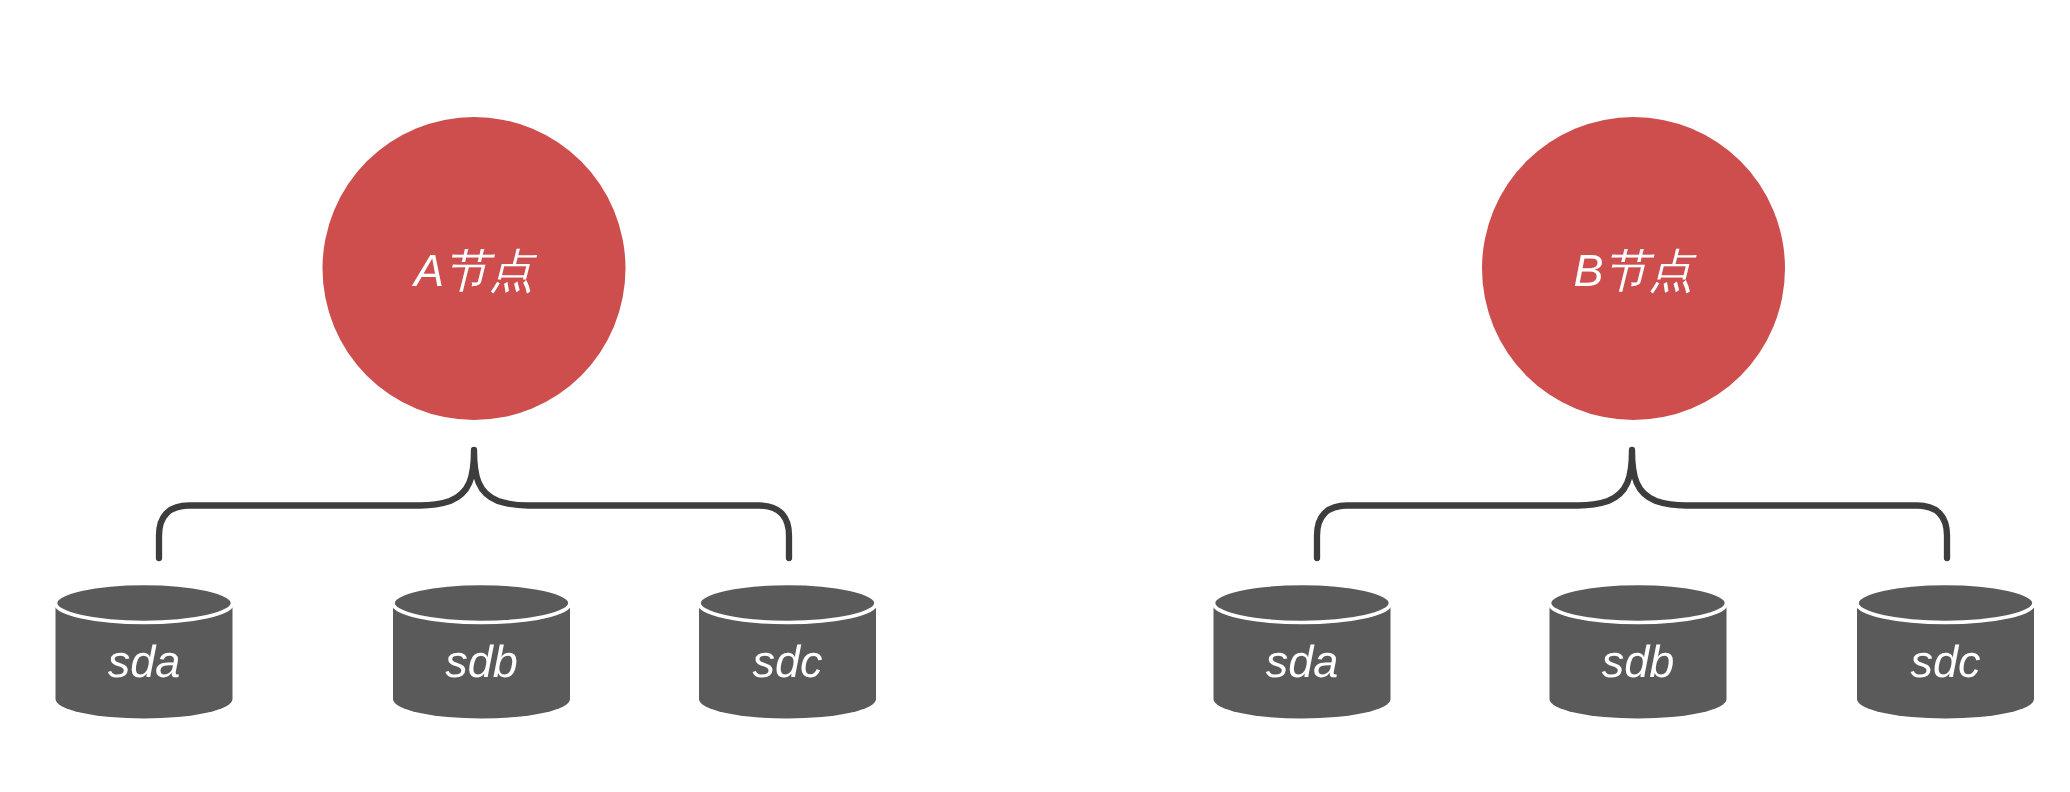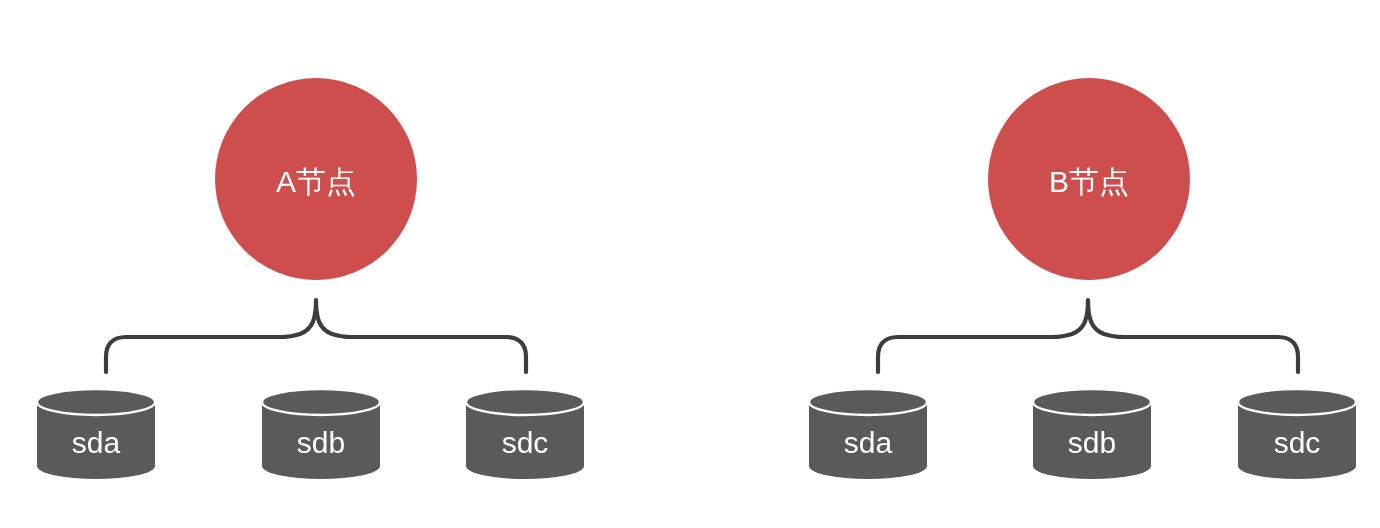--- a/index.html
+++ b/index.html
@@ -12,20 +12,21 @@
     width: 1380px;
     height: 528px;
     font-family: "Liberation Sans", "DejaVu Sans", sans-serif;
     overflow: hidden;
   }
   #diagram-canvas {
     position: relative;
     width: 1380px;
     height: 528px;
     background: #ffffff;
+    font-style: italic;
   }
   .svg-layer {
     position: absolute;
     top: 0;
     left: 0;
     width: 1380px;
     height: 528px;
   }
   .node-label {
     font-size: 30px;

